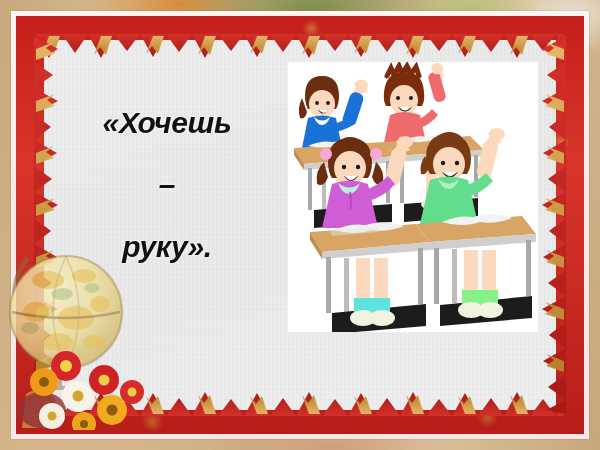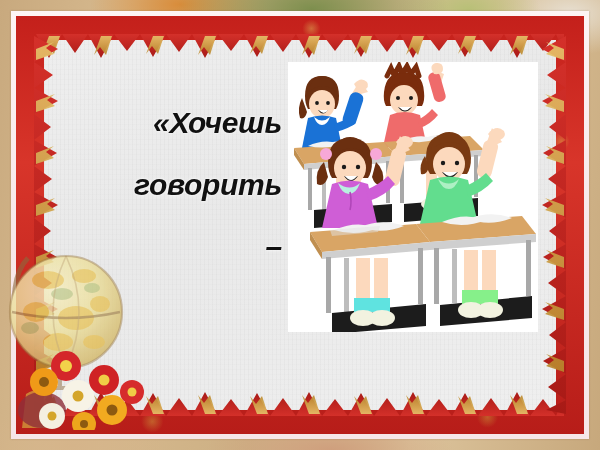--- a/index.html
+++ b/index.html
@@ -115,21 +115,21 @@
     text-align: center;
     font-style: italic;
     font-weight: bold;
     font-size: 30px;
     line-height: 62px;
     color: #111111;
     letter-spacing: -0.3px;
     z-index: 6;
     text-shadow: 0 0 2px rgba(255,255,255,.85), 0 0 4px rgba(255,255,255,.6);
   }
-  .quote .ln { display: block; white-space: nowrap; text-align: right; }
+  .quote .ln { display: block; white-space: nowrap; }
   .quote .dash { font-size: 30px; }
 
   
   .illustration-card {
     position: absolute;
     left: 288px; top: 62px;
     width: 250px; height: 270px;
     background: #ffffff;
     z-index: 5;
   }
@@ -297,22 +297,22 @@
       </g>
       <g>
         <circle cx="76" cy="94" r="12" fill="#eda61c"></circle>
         <circle cx="76" cy="94" r="4" fill="#8d5a10"></circle>
       </g>
     </g>
   </svg>
 
   <div class="quote">
     <span class="ln">«Хочешь</span>
-    <span class="ln">говорить</span>
     <span class="ln dash">–</span>
+    <span class="ln">руку».</span>
   </div>
 
   <div class="illustration-card">
     <svg viewBox="0 0 250 270">
       <rect x="0" y="0" width="250" height="270" fill="#ffffff"></rect>
 
       <g>
         <path d="M62 35 L72 18 L80 30" fill="#fcd9bd"></path>
         <rect x="58" y="30" width="14" height="34" rx="6" fill="#1a72d6" transform="rotate(18 65 47)"></rect>
         <path d="M66 22 q7 -8 13 -2 q3 5 -3 8 q-6 2 -10 -6 Z" fill="#fcd9bd"></path>

